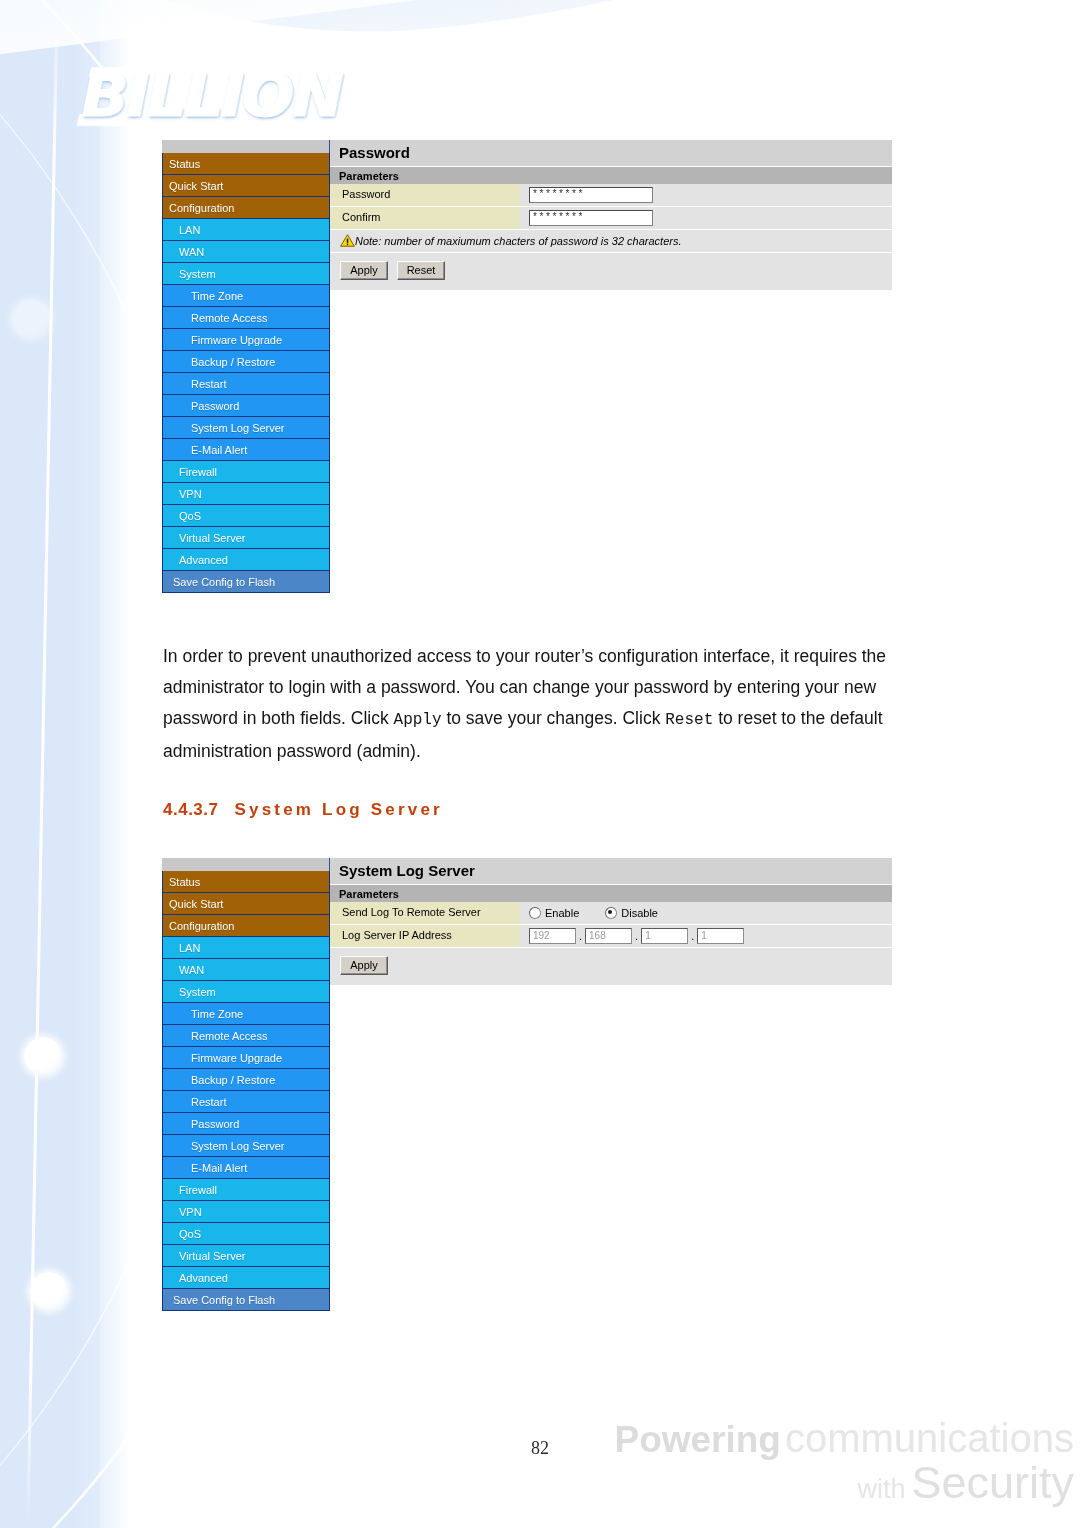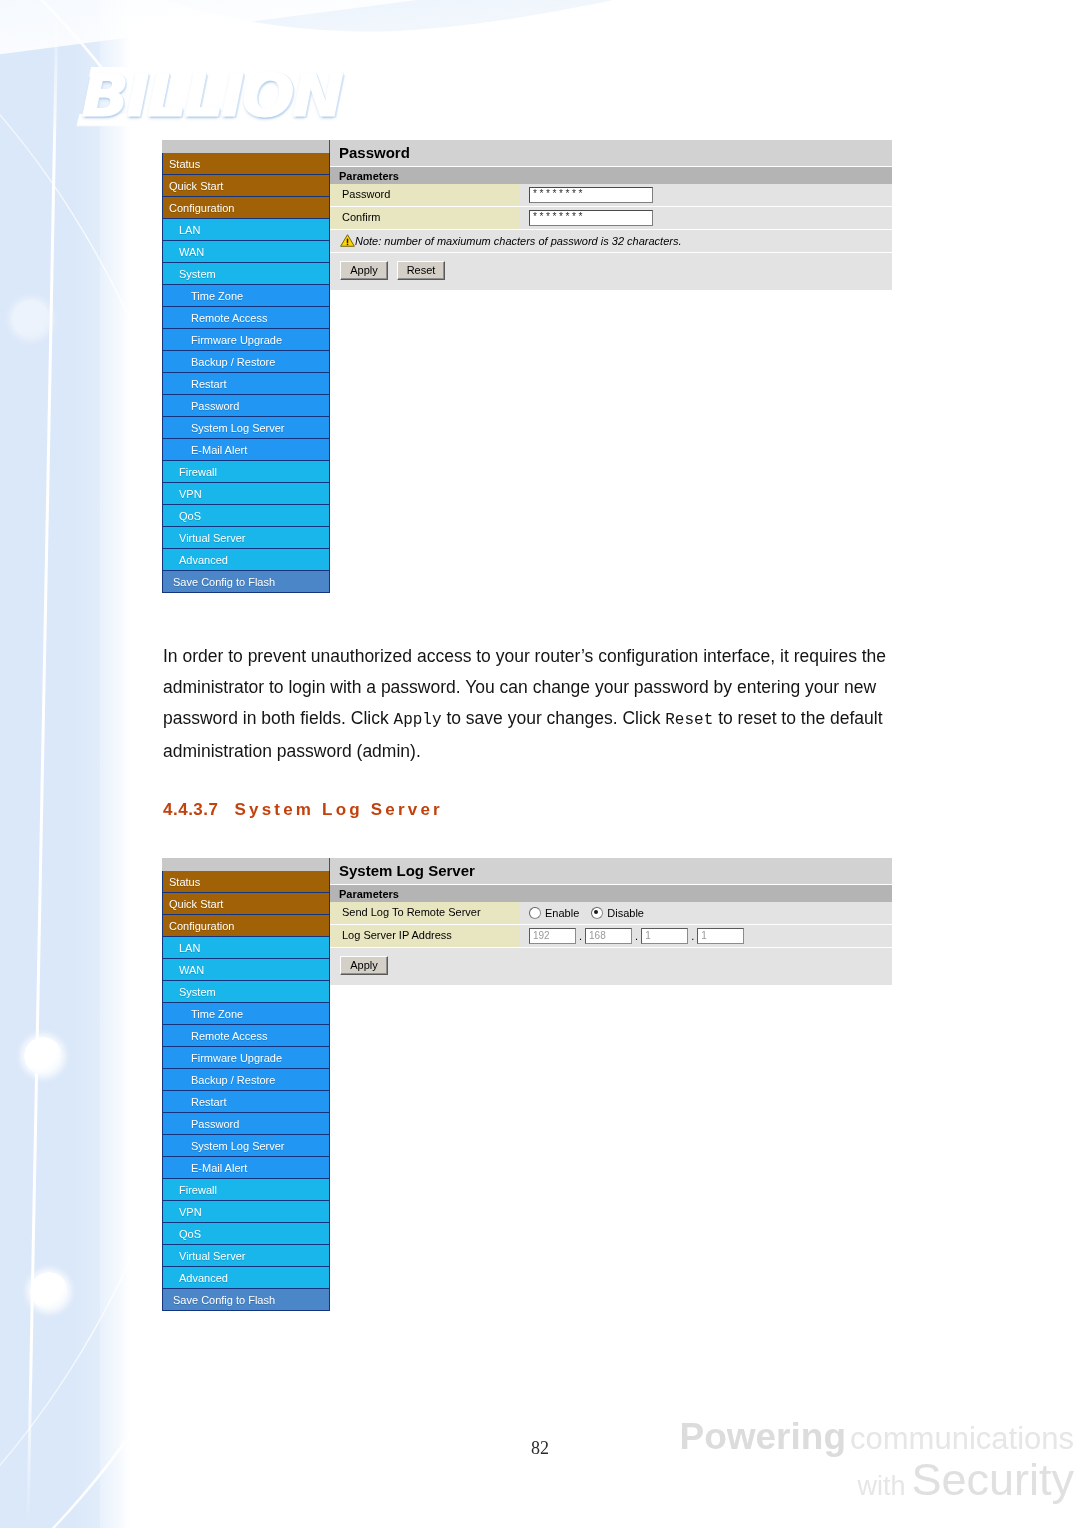--- a/index.html
+++ b/index.html
@@ -227,21 +227,21 @@
     border: 1px solid #8c8c8c;
     border-top-color: #5a5a5a;
     border-left-color: #5a5a5a;
     font-size: 10px;
     color: #9a9a9a;
     line-height: 14px;
     padding: 0 3px;
   }
   .octet-dot { font-size: 11px; color: #000; padding: 0 3px 2px 3px; align-self: flex-end; }
 
-  .radio-group { display: flex; align-items: center; gap: 12px; }
+  .radio-group { display: flex; align-items: center; gap: 26px; }
   .radio-opt { display: flex; align-items: center; font-size: 11px; color: #000; gap: 4px; }
   .radio-dot {
     width: 10px; height: 10px;
     border-radius: 50%;
     background: #ffffff;
     border: 1px solid #8a8a8a;
     border-top-color: #606060;
     border-left-color: #606060;
     position: relative;
     flex: none;
@@ -329,21 +329,21 @@
     position: absolute;
     right: 6px; top: 1418px;
     width: 470px;
     text-align: right;
     line-height: 1;
     color: #e2e2e2;
     user-select: none;
   }
   .fb-line1 { font-size: 37px; white-space: nowrap; }
   .fb-line1 .bold { font-weight: bold; color: #dcdcdc; }
-  .fb-line1 .light { font-size: 31px; color: #e6e6e6; margin-left: 4px; }
+  .fb-line1 .light { font-size: 40px; color: #e6e6e6; margin-left: 4px; }
   .fb-line2 { font-size: 45px; white-space: nowrap; margin-top: 2px; }
   .fb-line2 .small { font-size: 27px; color: #e6e6e6; margin-right: 6px; }
   .fb-line2 .big { color: #e0e0e0; }
 </style>
 </head>
 <body>
 
 <div class="bg-layer">
   <div class="bg-left-band"></div>
   <div class="bg-left-band-2"></div>

